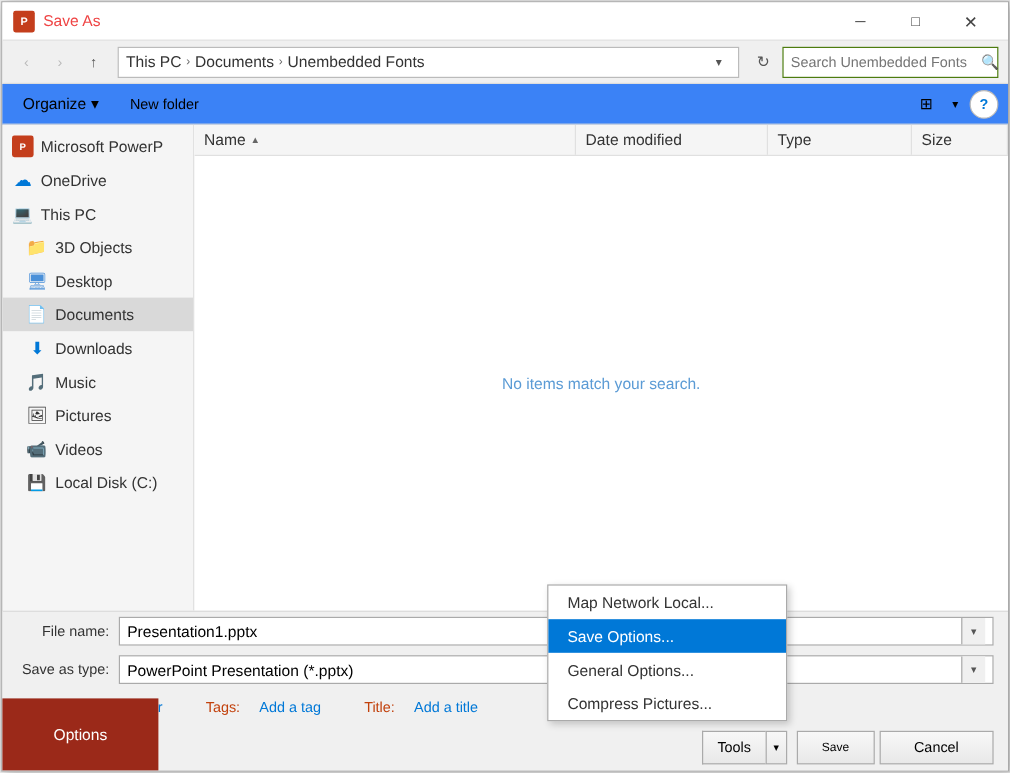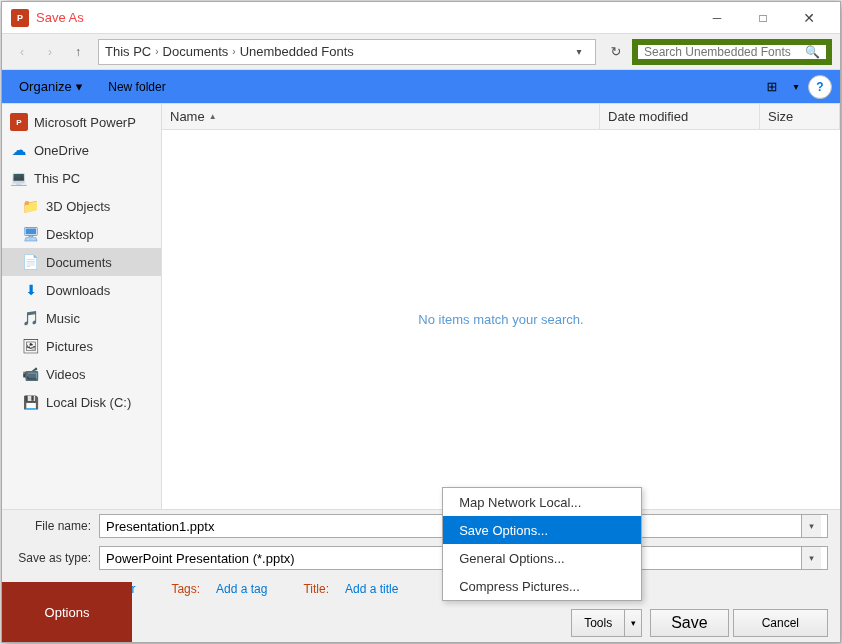--- a/index.html
+++ b/index.html
@@ -129,23 +129,23 @@
       border: 1px solid transparent;
       background: transparent;
       cursor: pointer;
       display: flex;
       align-items: center;
       justify-content: center;
       color: #555;
       font-size: 13px;
     }
     .search-box {
-      width: 200px;
+      width: 180px;
       height: 26px;
-      border: 6px solid #4d7c0f;
+      border: 1px solid #4d7c0f;
       background: white;
       display: flex;
       align-items: center;
       padding: 0 6px;
       gap: 4px;
     }
     .search-input {
       flex: 1;
       border: none;
       outline: none;
@@ -402,21 +402,21 @@
       display: flex;
       align-items: center;
       justify-content: center;
     }
     .save-btn {
       height: 28px;
       padding: 0 20px;
       border: 1px solid #aaa;
       background: linear-gradient(to bottom, #f8f8f8, #e8e8e8);
       cursor: pointer;
-      font-size: 16px;
+      font-size: 10px;
       margin-left: 4px;
     }
     .cancel-btn {
       height: 28px;
       padding: 0 28px;
       border: 1px solid #aaa;
       background: linear-gradient(to bottom, #f8f8f8, #e8e8e8);
       cursor: pointer;
       font-size: 12px;
     }
@@ -595,20 +595,23 @@
     </div>
 
     <div class="file-area">
       <div class="file-header">
         <div class="file-header-col col-name">
           <span>Name</span>
           <span class="sort-arrow">▲</span>
         </div>
         <div class="file-header-col col-date">
           <span>Date modified</span>
+        </div>
+        <div class="file-header-col col-type">
+          <span>Type</span>
         </div>
         <div class="file-header-col col-size">
           <span>Size</span>
         </div>
       </div>
       <div class="file-content">
         <span>No items match your search.</span>
       </div>
     </div>
 

